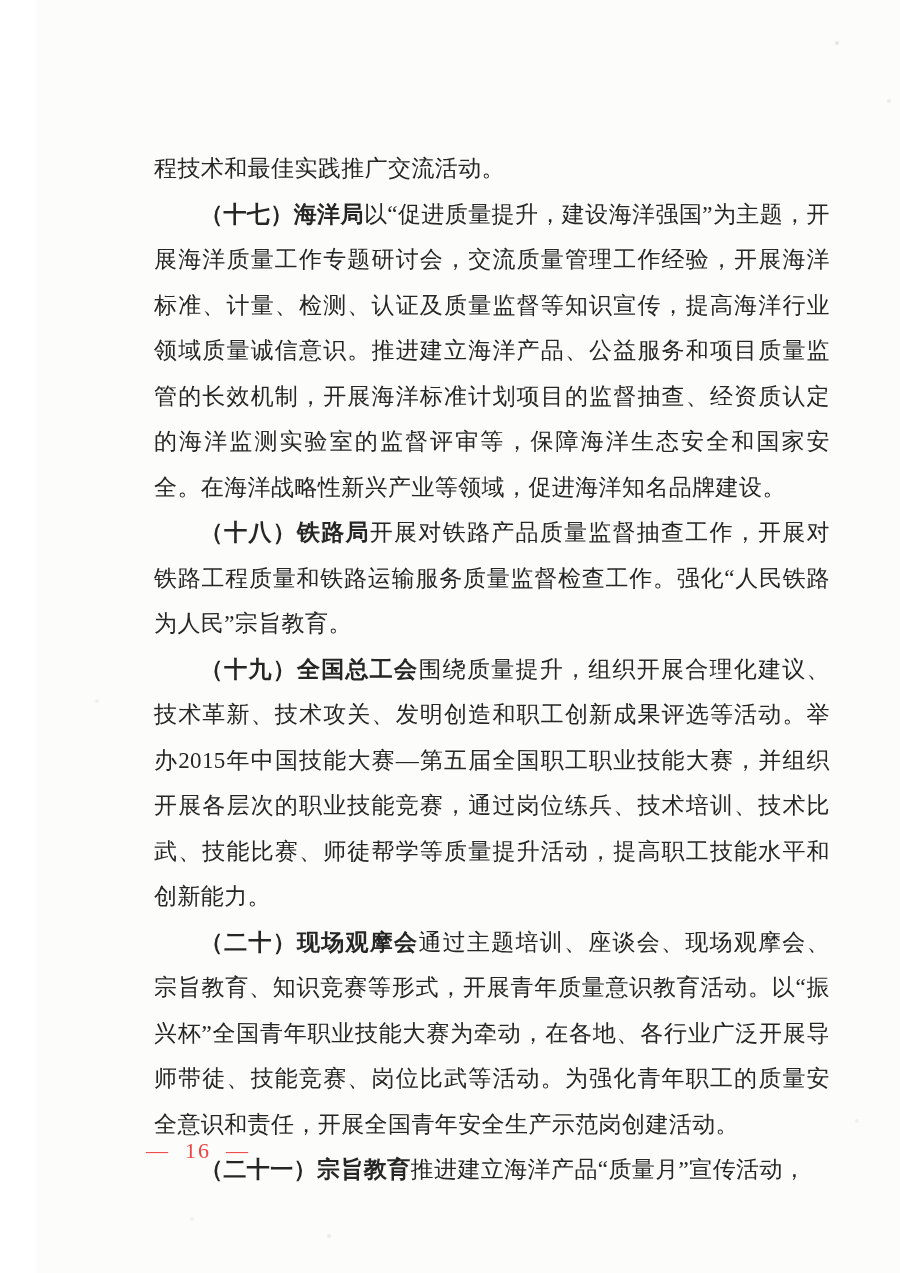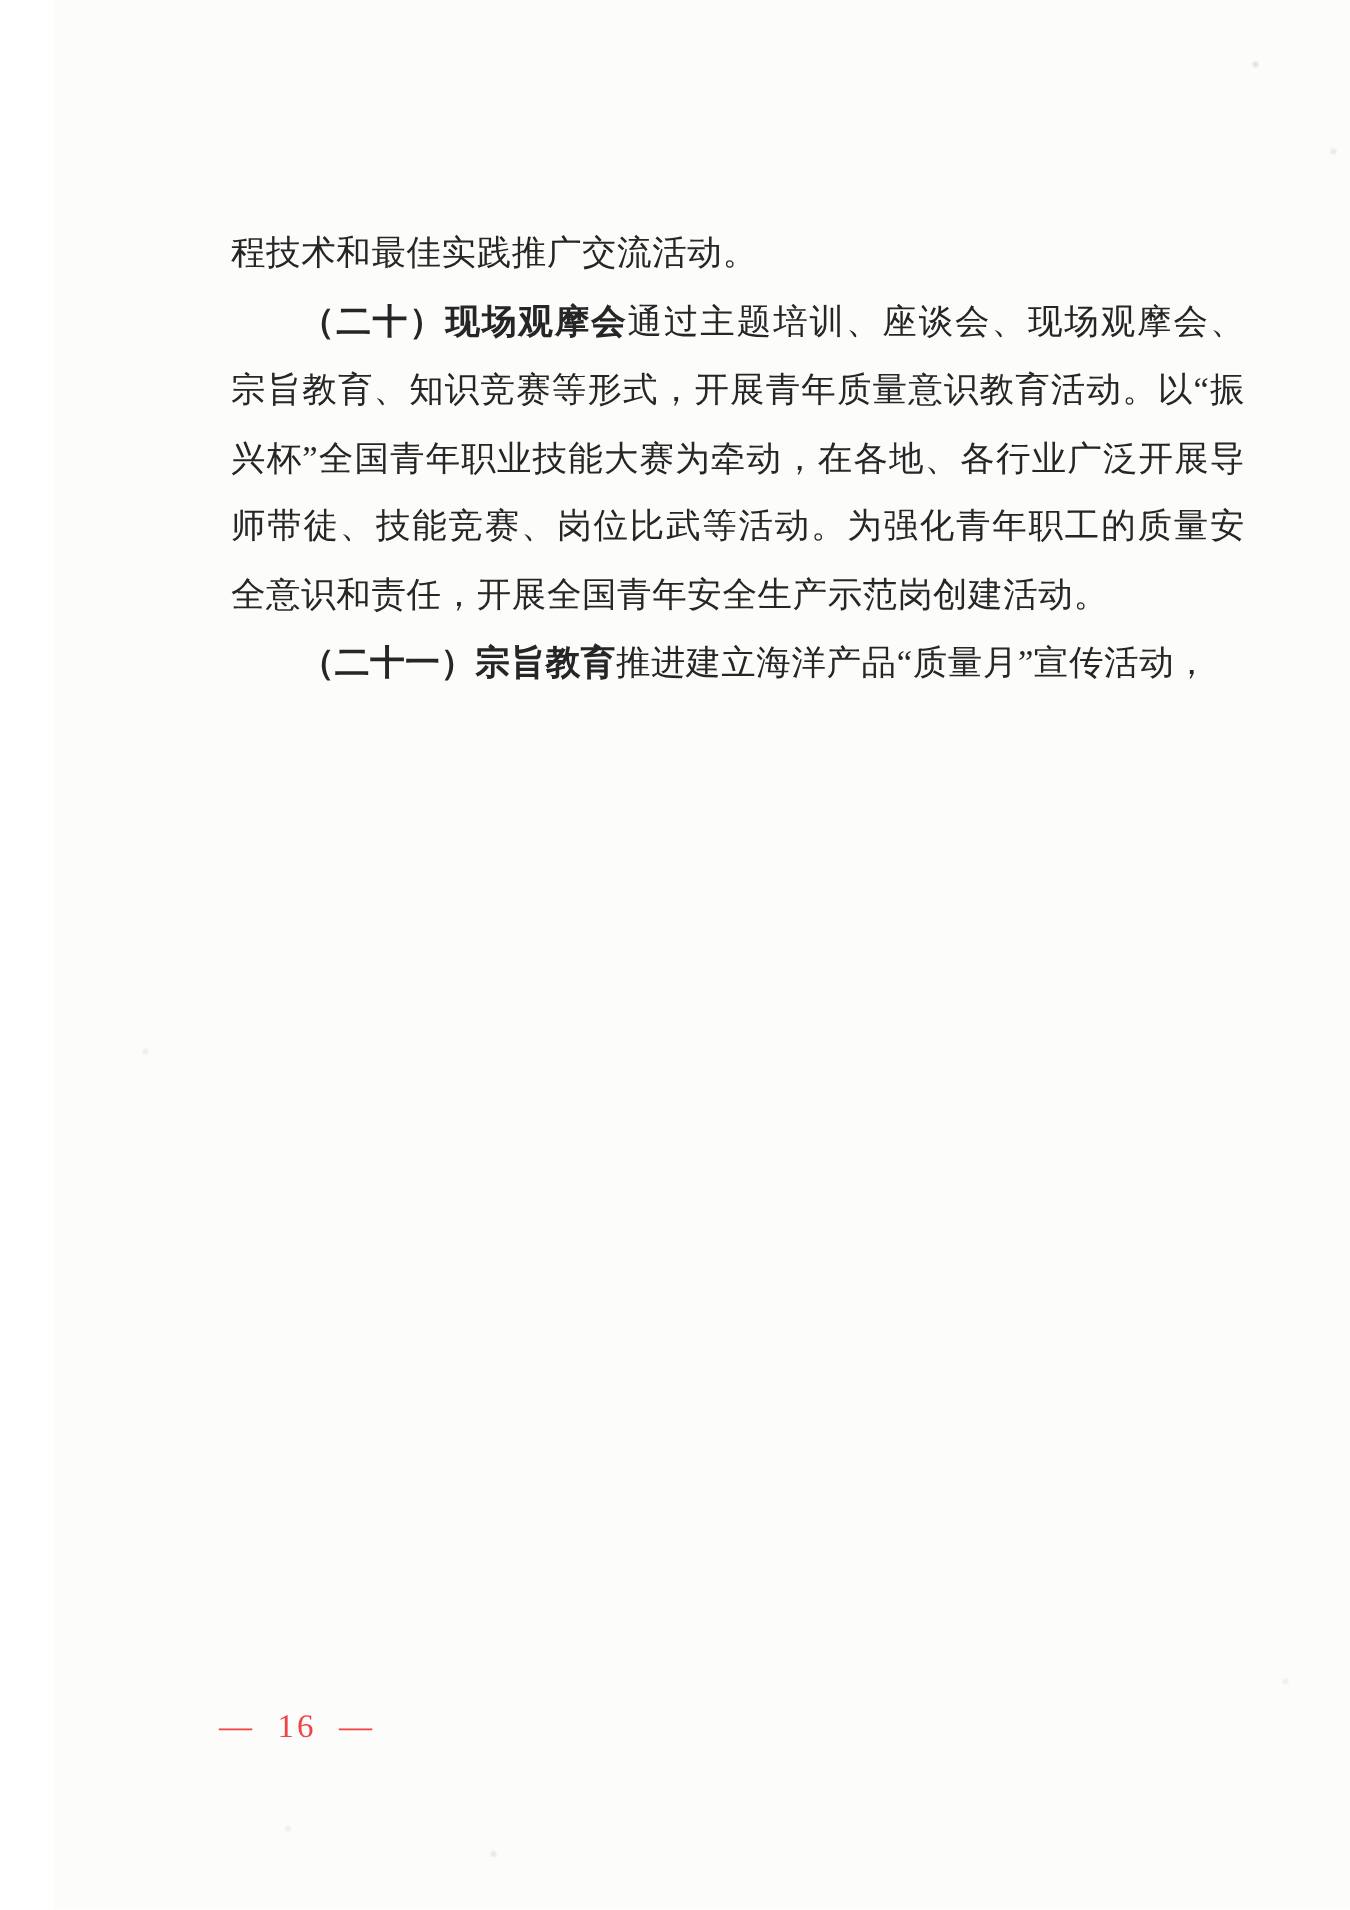--- a/index.html
+++ b/index.html
@@ -64,17 +64,20 @@
       820px 1120px 1px 1px rgba(140,140,140,0.10);
   }
 </style>
 </head>
 <body>
 
 <div class="page">
   <div class="scan-noise"></div>
   <div class="text-block" id="paragraphs">
       <p><span>程技术和最佳实践推广交流活动。</span></p>
+      <p class="indent"><span class="lead">（十七）海洋局</span><span>以“促进质量提升，建设海洋强国”为主题，开展海洋质量工作专题研讨会，交流质量管理工作经验，开展海洋标准、计量、检测、认证及质量监督等知识宣传，提高海洋行业领域质量诚信意识。推进建立海洋产品、公益服务和项目质量监管的长效机制，开展海洋标准计划项目的监督抽查、经资质认定的海洋监测实验室的监督评审等，保障海洋生态安全和国家安全。在海洋战略性新兴产业等领域，促进海洋知名品牌建设。</span></p>
+      <p class="indent"><span class="lead">（十八）铁路局</span><span>开展对铁路产品质量监督抽查工作，开展对铁路工程质量和铁路运输服务质量监督检查工作。强化“人民铁路为人民”宗旨教育。</span></p>
+      <p class="indent"><span class="lead">（十九）全国总工会</span><span>围绕质量提升，组织开展合理化建议、技术革新、技术攻关、发明创造和职工创新成果评选等活动。举办2015年中国技能大赛—第五届全国职工职业技能大赛，并组织开展各层次的职业技能竞赛，通过岗位练兵、技术培训、技术比武、技能比赛、师徒帮学等质量提升活动，提高职工技能水平和创新能力。</span></p>
       <p class="indent"><span class="lead">（二十）现场观摩会</span><span>通过主题培训、座谈会、现场观摩会、宗旨教育、知识竞赛等形式，开展青年质量意识教育活动。以“振兴杯”全国青年职业技能大赛为牵动，在各地、各行业广泛开展导师带徒、技能竞赛、岗位比武等活动。为强化青年职工的质量安全意识和责任，开展全国青年安全生产示范岗创建活动。</span></p>
       <p class="indent"><span class="lead">（二十一）宗旨教育</span><span>推进建立海洋产品“质量月”宣传活动，</span></p>
     </div>
   <div class="page-number">—  16  —</div>
 </div>
 
 </body></html>

